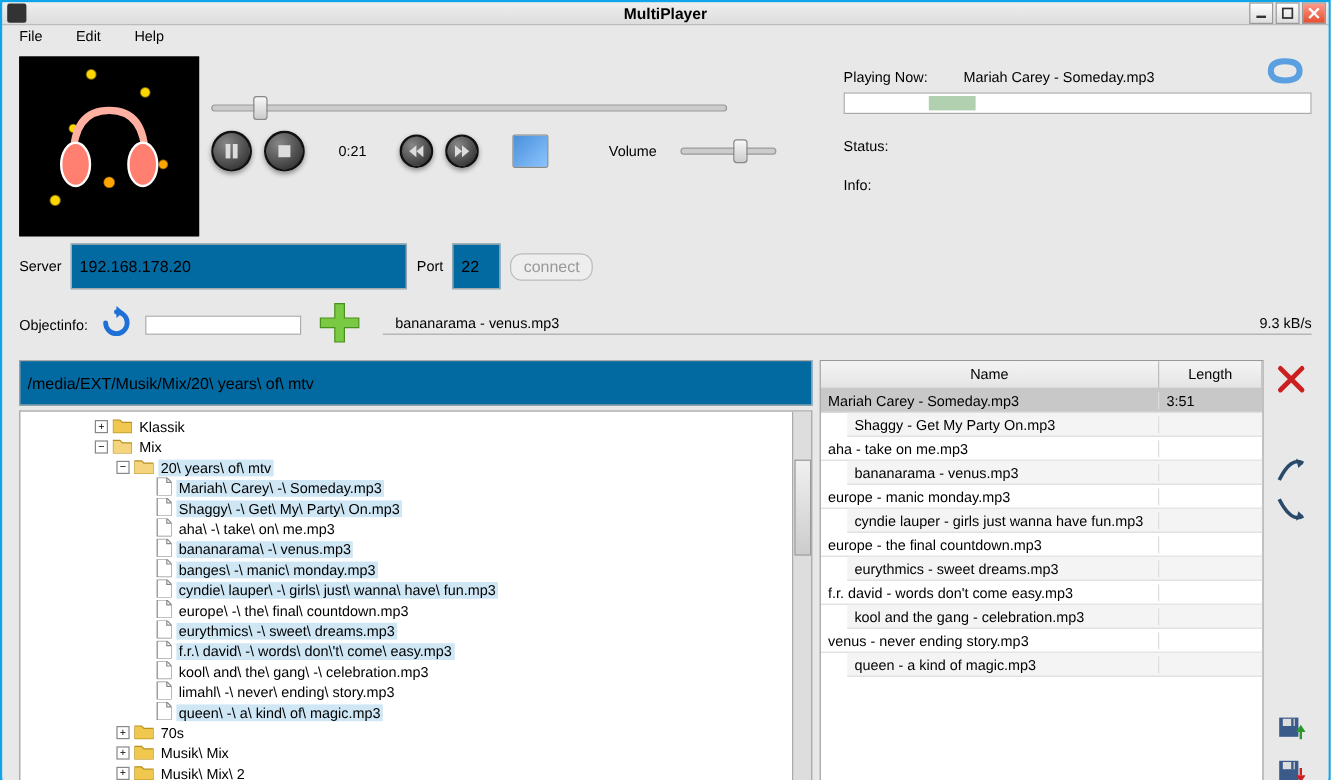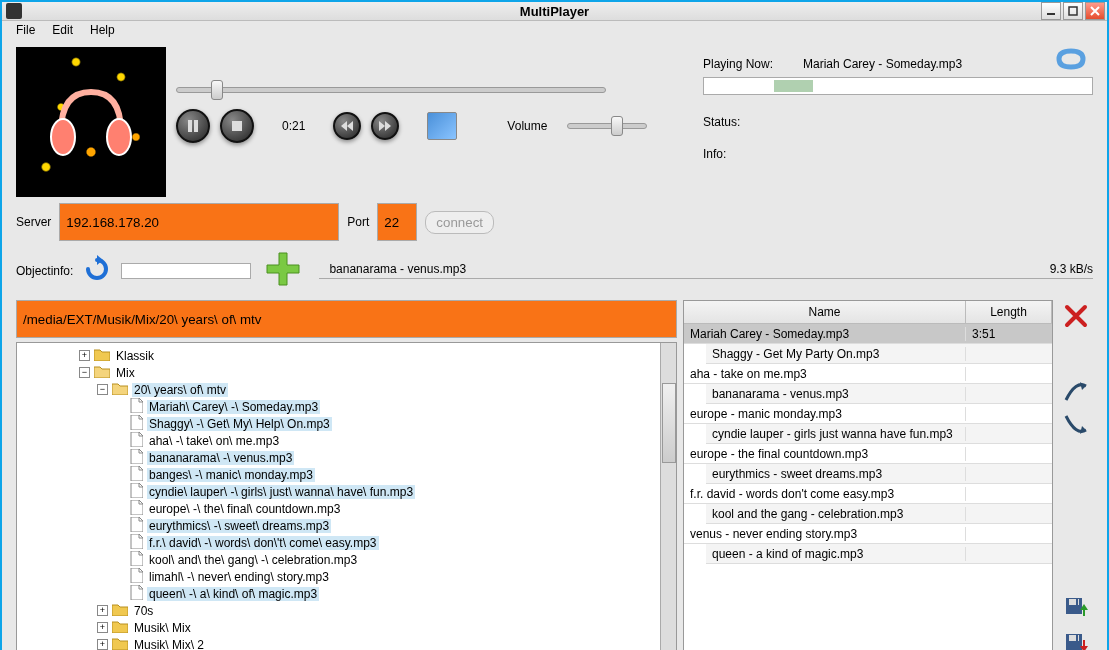--- a/index.html
+++ b/index.html
@@ -7,21 +7,21 @@
   
   .window { width: 1109px; height: 650px; background: #e8e8e8; border: 2px solid #0ea5e9; display: flex; flex-direction: column; }
   .titlebar { height: 24px; background: linear-gradient(#eee,#ddd); display: flex; align-items: center; border-bottom: 1px solid #bbb; position: relative; }
   .titlebar-icon { width: 16px; height: 16px; margin-left: 4px; background: #333; border-radius: 2px; display:inline-block;}
   .titlebar-title { position:absolute; left:50%; transform:translateX(-50%); font-weight: bold; font-size: 13px; }
   .titlebar-buttons { margin-left: auto; display: flex; gap: 2px; padding-right: 2px;}
   .titlebar-btn { width: 20px; height: 18px; border: 1px solid #999; background: linear-gradient(#fff,#ddd); display:flex; align-items:center; justify-content:center; cursor:pointer;}
   .titlebar-btn.close { background: linear-gradient(#ff9a8a,#e54d2e); color:#fff;}
   .titlebar-btn svg { width:10px; height:10px;}
   
-  .menubar { height: 22px; background: #e8e8e8; display: flex; align-items: center; padding: 0 6px; gap: 1px;}
+  .menubar { height: 22px; background: #e8e8e8; display: flex; align-items: center; padding: 0 6px; gap: 12px;}
   .menubar-item { padding: 2px 8px; cursor: pointer; }
   
   .content { flex:1; padding: 8px 14px; display:flex; flex-direction:column; gap:6px; background:#e8e8e8;}
   
   .top-row { display:flex; gap:10px; }
   .album-art { width:150px; height:150px; background:#000; position:relative; overflow:hidden; flex-shrink:0;}
   .album-art-inner { width:100%; height:100%; background: radial-gradient(circle at 30% 40%, #ffd700 2%, transparent 3%), radial-gradient(circle at 70% 20%, #ffd700 2%, transparent 3%), radial-gradient(circle at 50% 70%, #ffa500 3%, transparent 4%), radial-gradient(circle at 20% 80%, #ffd700 2%, transparent 3%), radial-gradient(circle at 80% 60%, #ffa500 2%, transparent 3%), radial-gradient(circle at 40% 10%, #ffd700 2%, transparent 3%), #000; position:relative;}
   .headphone { position:absolute; top:50%; left:50%; transform:translate(-50%,-50%); width:100px; height:100px;}
   .headphone svg { width:100%; height:100%;}
   
@@ -45,21 +45,21 @@
   .playing-now-lbl { width:90px;}
   .playing-now-track { flex:1;}
   .loop-icon { position:absolute; top:0; right:4px; cursor:pointer;}
   .playing-progress-bar { margin-top:6px; height:18px; border:1px solid #aaa; background:#fff; position:relative;}
   .playing-progress-fill { position:absolute; left:18%; width:10%; top:2px; bottom:2px; background:#b0d0b0;}
   .status-row { margin-top:20px;}
   .info-row { margin-top:18px;}
   
   .server-row { display:flex; align-items:center; gap:8px;}
   .server-row label { }
-  .text-input { background:#f97316; border:1px solid #aaa; padding:3px 6px; height:38px;}
+  .text-input { background:#0369a1; border:1px solid #aaa; padding:3px 6px; height:38px;}
   #server-field { width:280px;}
   #port-field { width:40px;}
   .connect-btn { padding:3px 10px; border:1px solid #bbb; border-radius:10px; background:#eee; color:#999;}
   
   .mid-row { display:flex; align-items:center; gap:10px;}
   .objectinfo-lbl { }
   .refresh-btn { margin-left:auto; cursor:pointer;}
   .mid-progress { width:130px; height:16px; border:1px solid #aaa; background:#fff;}
   .plus-btn { cursor:pointer;}
   .xfer-track-lbl { flex:1; margin-left:10px;}
@@ -276,21 +276,21 @@
                   </svg></span>
                 <span class="tree-label hl">Mariah\ Carey\ -\ Someday.mp3</span>
               </div>
               <div class="tree-node">
                 <span class="indent" style="width:96px"></span>
                 <span class="tree-spacer"></span>
                 <span class="file-icon"><svg class="file" viewBox="0 0 13 15">
                     <path d="M1 0 L9 0 L13 4 L13 15 L1 15 Z" fill="#fff" stroke="#888"></path>
                     <path d="M9 0 L9 4 L13 4" fill="none" stroke="#888"></path>
                   </svg></span>
-                <span class="tree-label hl">Shaggy\ -\ Get\ My\ Help\ On.mp3</span>
+                <span class="tree-label hl">Shaggy\ -\ Get\ My\ Party\ On.mp3</span>
               </div>
               <div class="tree-node">
                 <span class="indent" style="width:96px"></span>
                 <span class="tree-spacer"></span>
                 <span class="file-icon"><svg class="file" viewBox="0 0 13 15">
                     <path d="M1 0 L9 0 L13 4 L13 15 L1 15 Z" fill="#fff" stroke="#888"></path>
                     <path d="M9 0 L9 4 L13 4" fill="none" stroke="#888"></path>
                   </svg></span>
                 <span class="tree-label">aha\ -\ take\ on\ me.mp3</span>
               </div>

